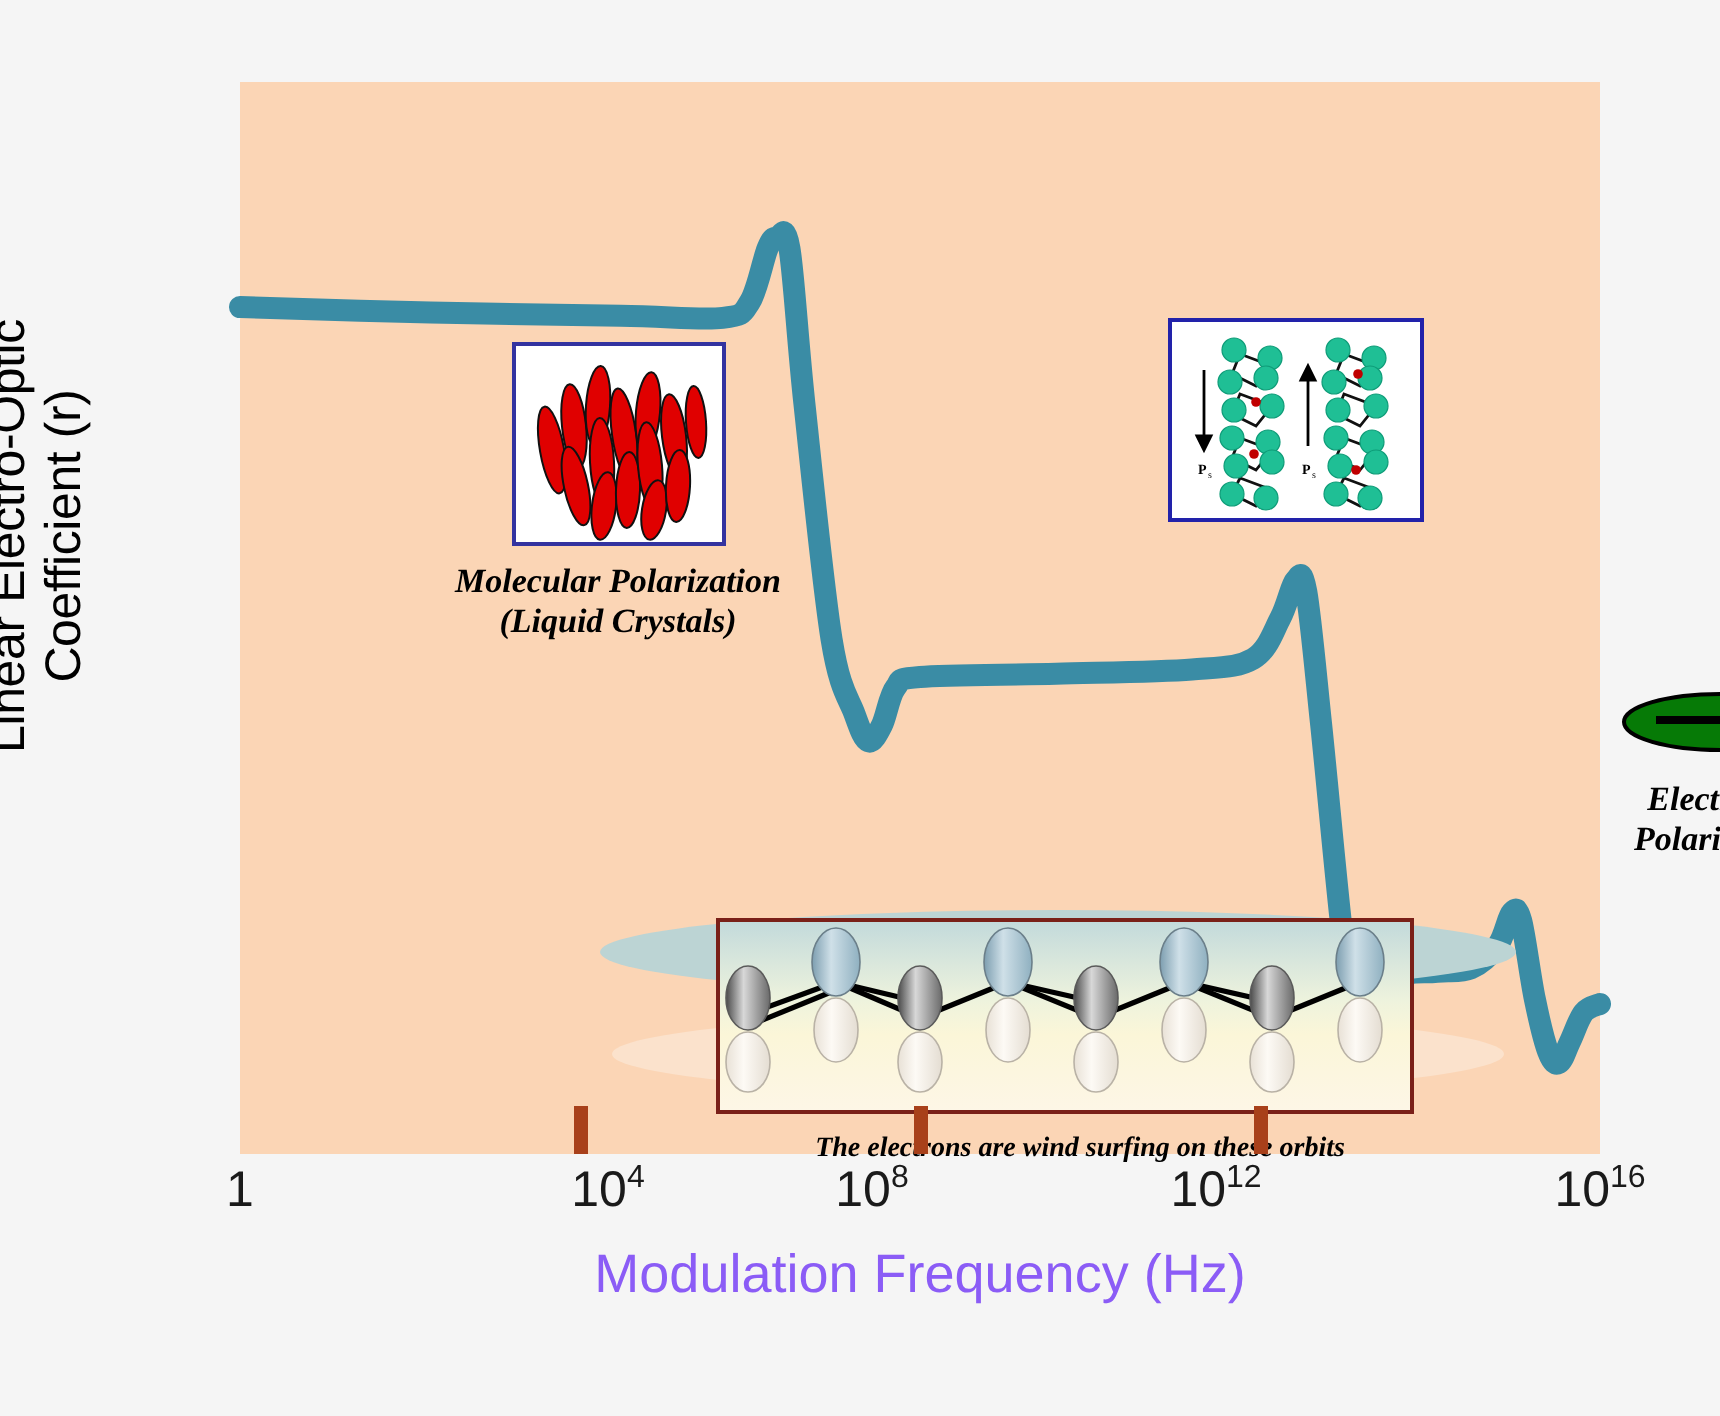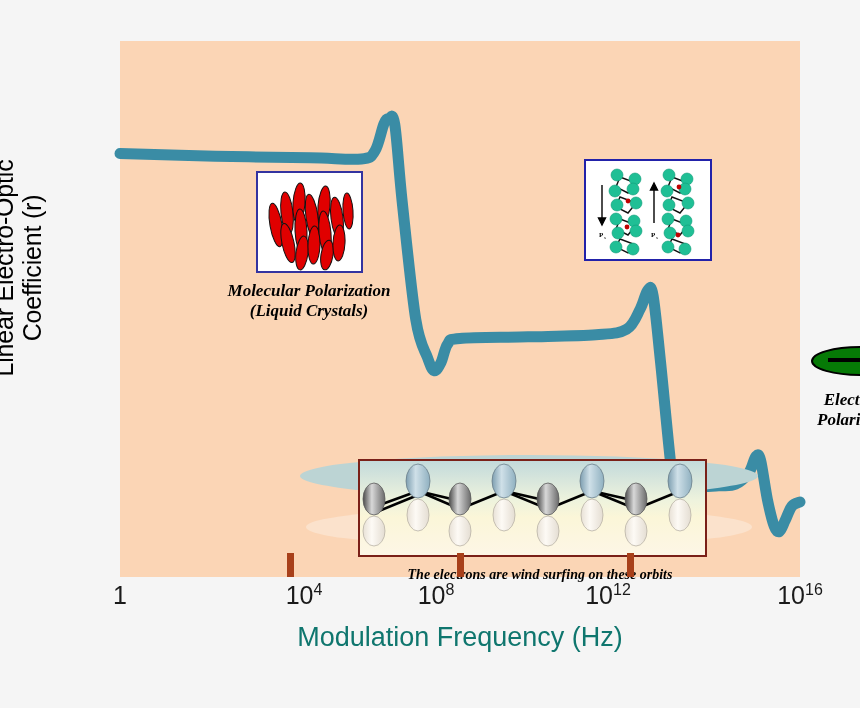--- a/index.html
+++ b/index.html
@@ -86,21 +86,21 @@
     vertical-align: super;
     line-height: 0;
   }
   #x-axis-title {
     position: absolute;
     left: 120px;
     top: 622px;
     width: 680px;
     text-align: center;
     font-size: 27px;
-    color: #0f766e;
+    color: #8b5cf6;
     white-space: nowrap;
   }
 
   
   .annotation {
     position: absolute;
   }
   .annotation-caption {
     font-family: "Liberation Serif", serif;
     font-style: italic;

